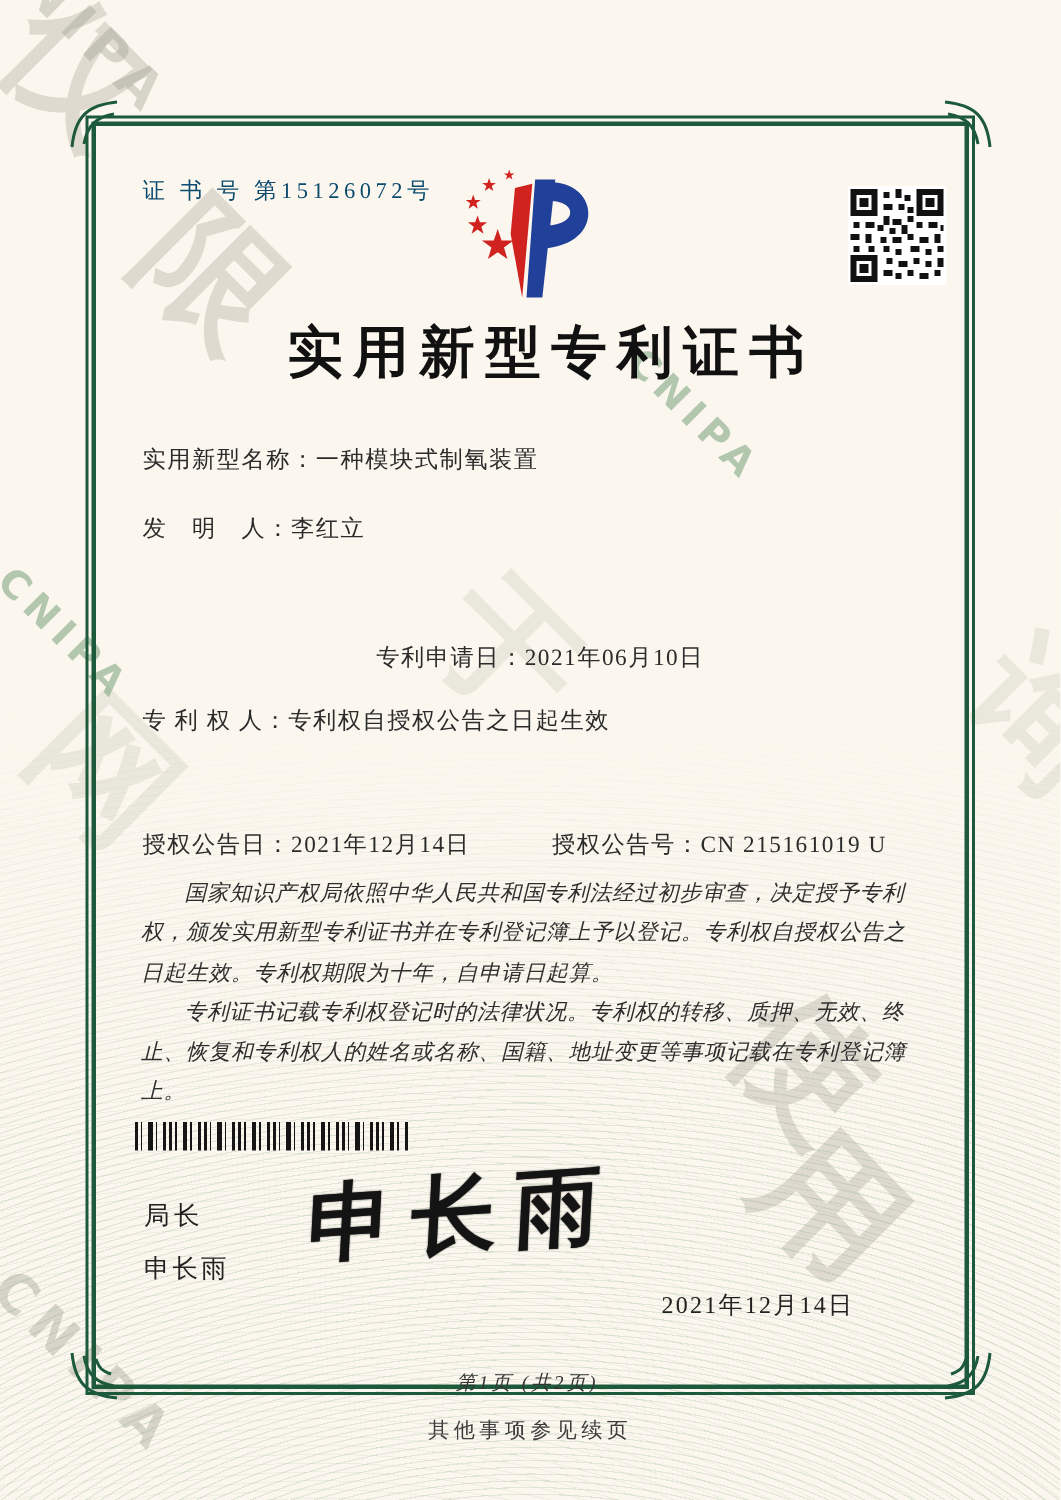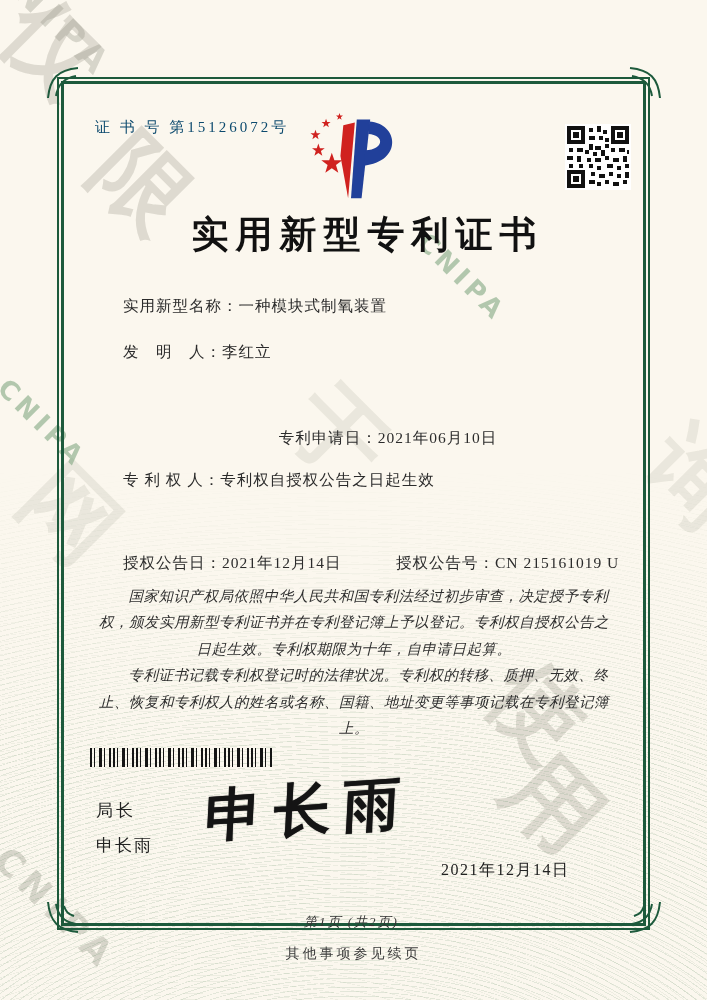--- a/index.html
+++ b/index.html
@@ -51,26 +51,26 @@
   .c-tr{left:628px;top:66px;transform:scaleX(-1);}
   .c-bl{left:46px;top:900px;transform:scaleY(-1);}
   .c-br{left:628px;top:900px;transform:scale(-1,-1);}
   
   .abs{position:absolute;z-index:4;}
   #cert-no{left:95px;top:118px;font-size:15px;letter-spacing:3px;color:#0c4a6e;}
   #logo{left:292px;top:110px;width:118px;height:96px;}
   #qr{left:565px;top:124px;width:66px;height:66px;}
   #title{left:57px;top:210px;width:621px;text-align:center;
          font-size:37px;font-weight:900;letter-spacing:7px;color:#111;}
-  .field-row{left:95px;width:530px;font-size:15.5px;color:#2b2b2b;letter-spacing:1px;margin-left:28px;}
+  .field-row{left:95px;width:530px;font-size:15.5px;color:#2b2b2b;letter-spacing:1px;}
   .field-row .lbl{color:#2b2b2b;}
   .r1{top:296px;} .r2{top:342px;} .r3{top:386px;} .r4{top:428px;text-align:center;}
   .r5{top:470px;} .r6{top:511px;} .r7{top:553px;}
   .grant-no{position:absolute;left:273px;top:0;white-space:nowrap;}
-  #body-text{left:94px;top:583px;width:520px;z-index:4;text-align:center;}
+  #body-text{left:94px;top:583px;width:520px;z-index:4;}
   #body-text p{
     margin:0;font-size:14.5px;line-height:1.82;text-indent:2em;
     font-style:italic;color:#2e2e2e;letter-spacing:.5px;
     font-family:"DejaVu Serif",serif;
   }
   #barcode{
     left:90px;top:748px;width:183px;height:19px;
     background:repeating-linear-gradient(90deg,
       #151515 0 2px,transparent 2px 4px,#151515 4px 5px,transparent 5px 9px,
       #151515 9px 12px,transparent 12px 14px,#151515 14px 15px,transparent 15px 19px,

